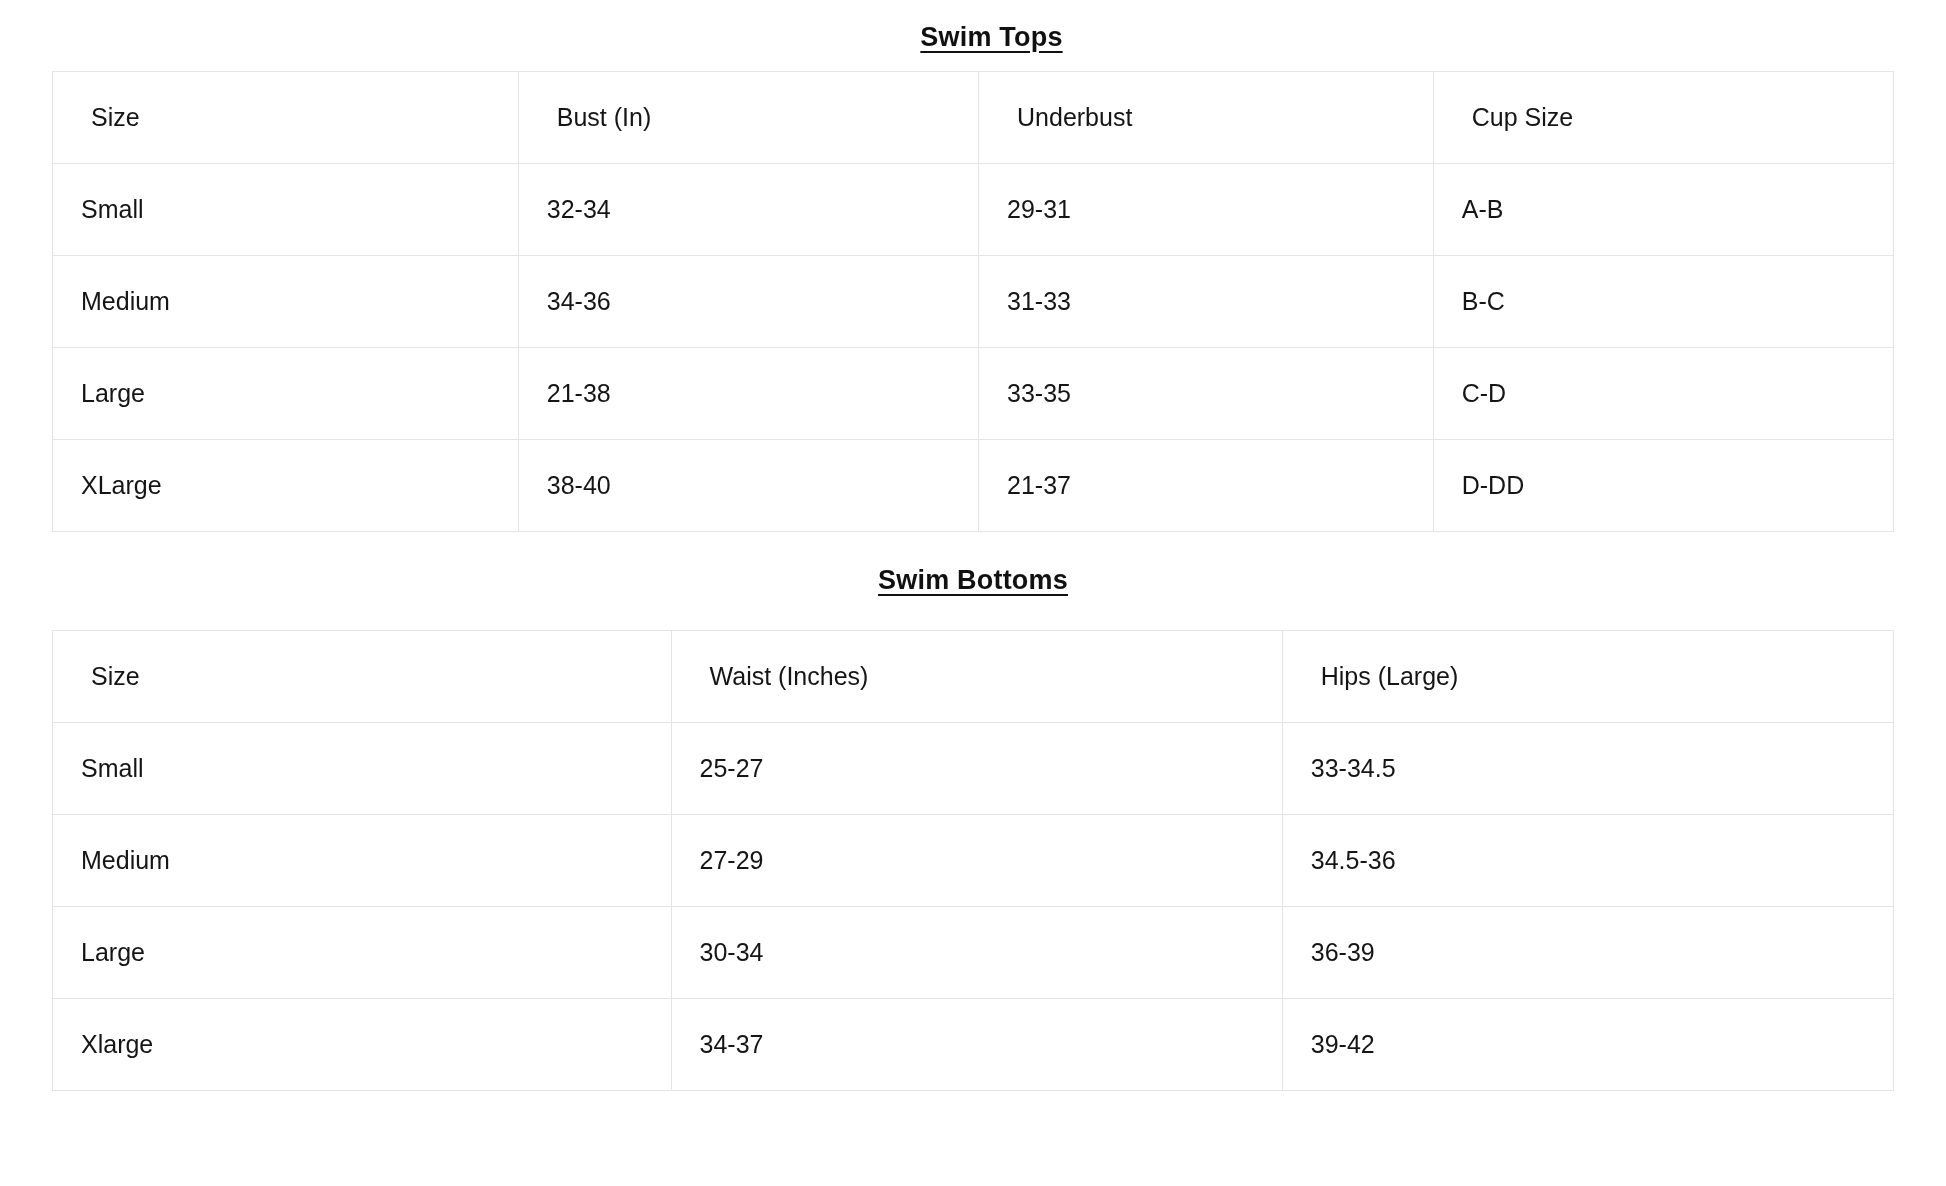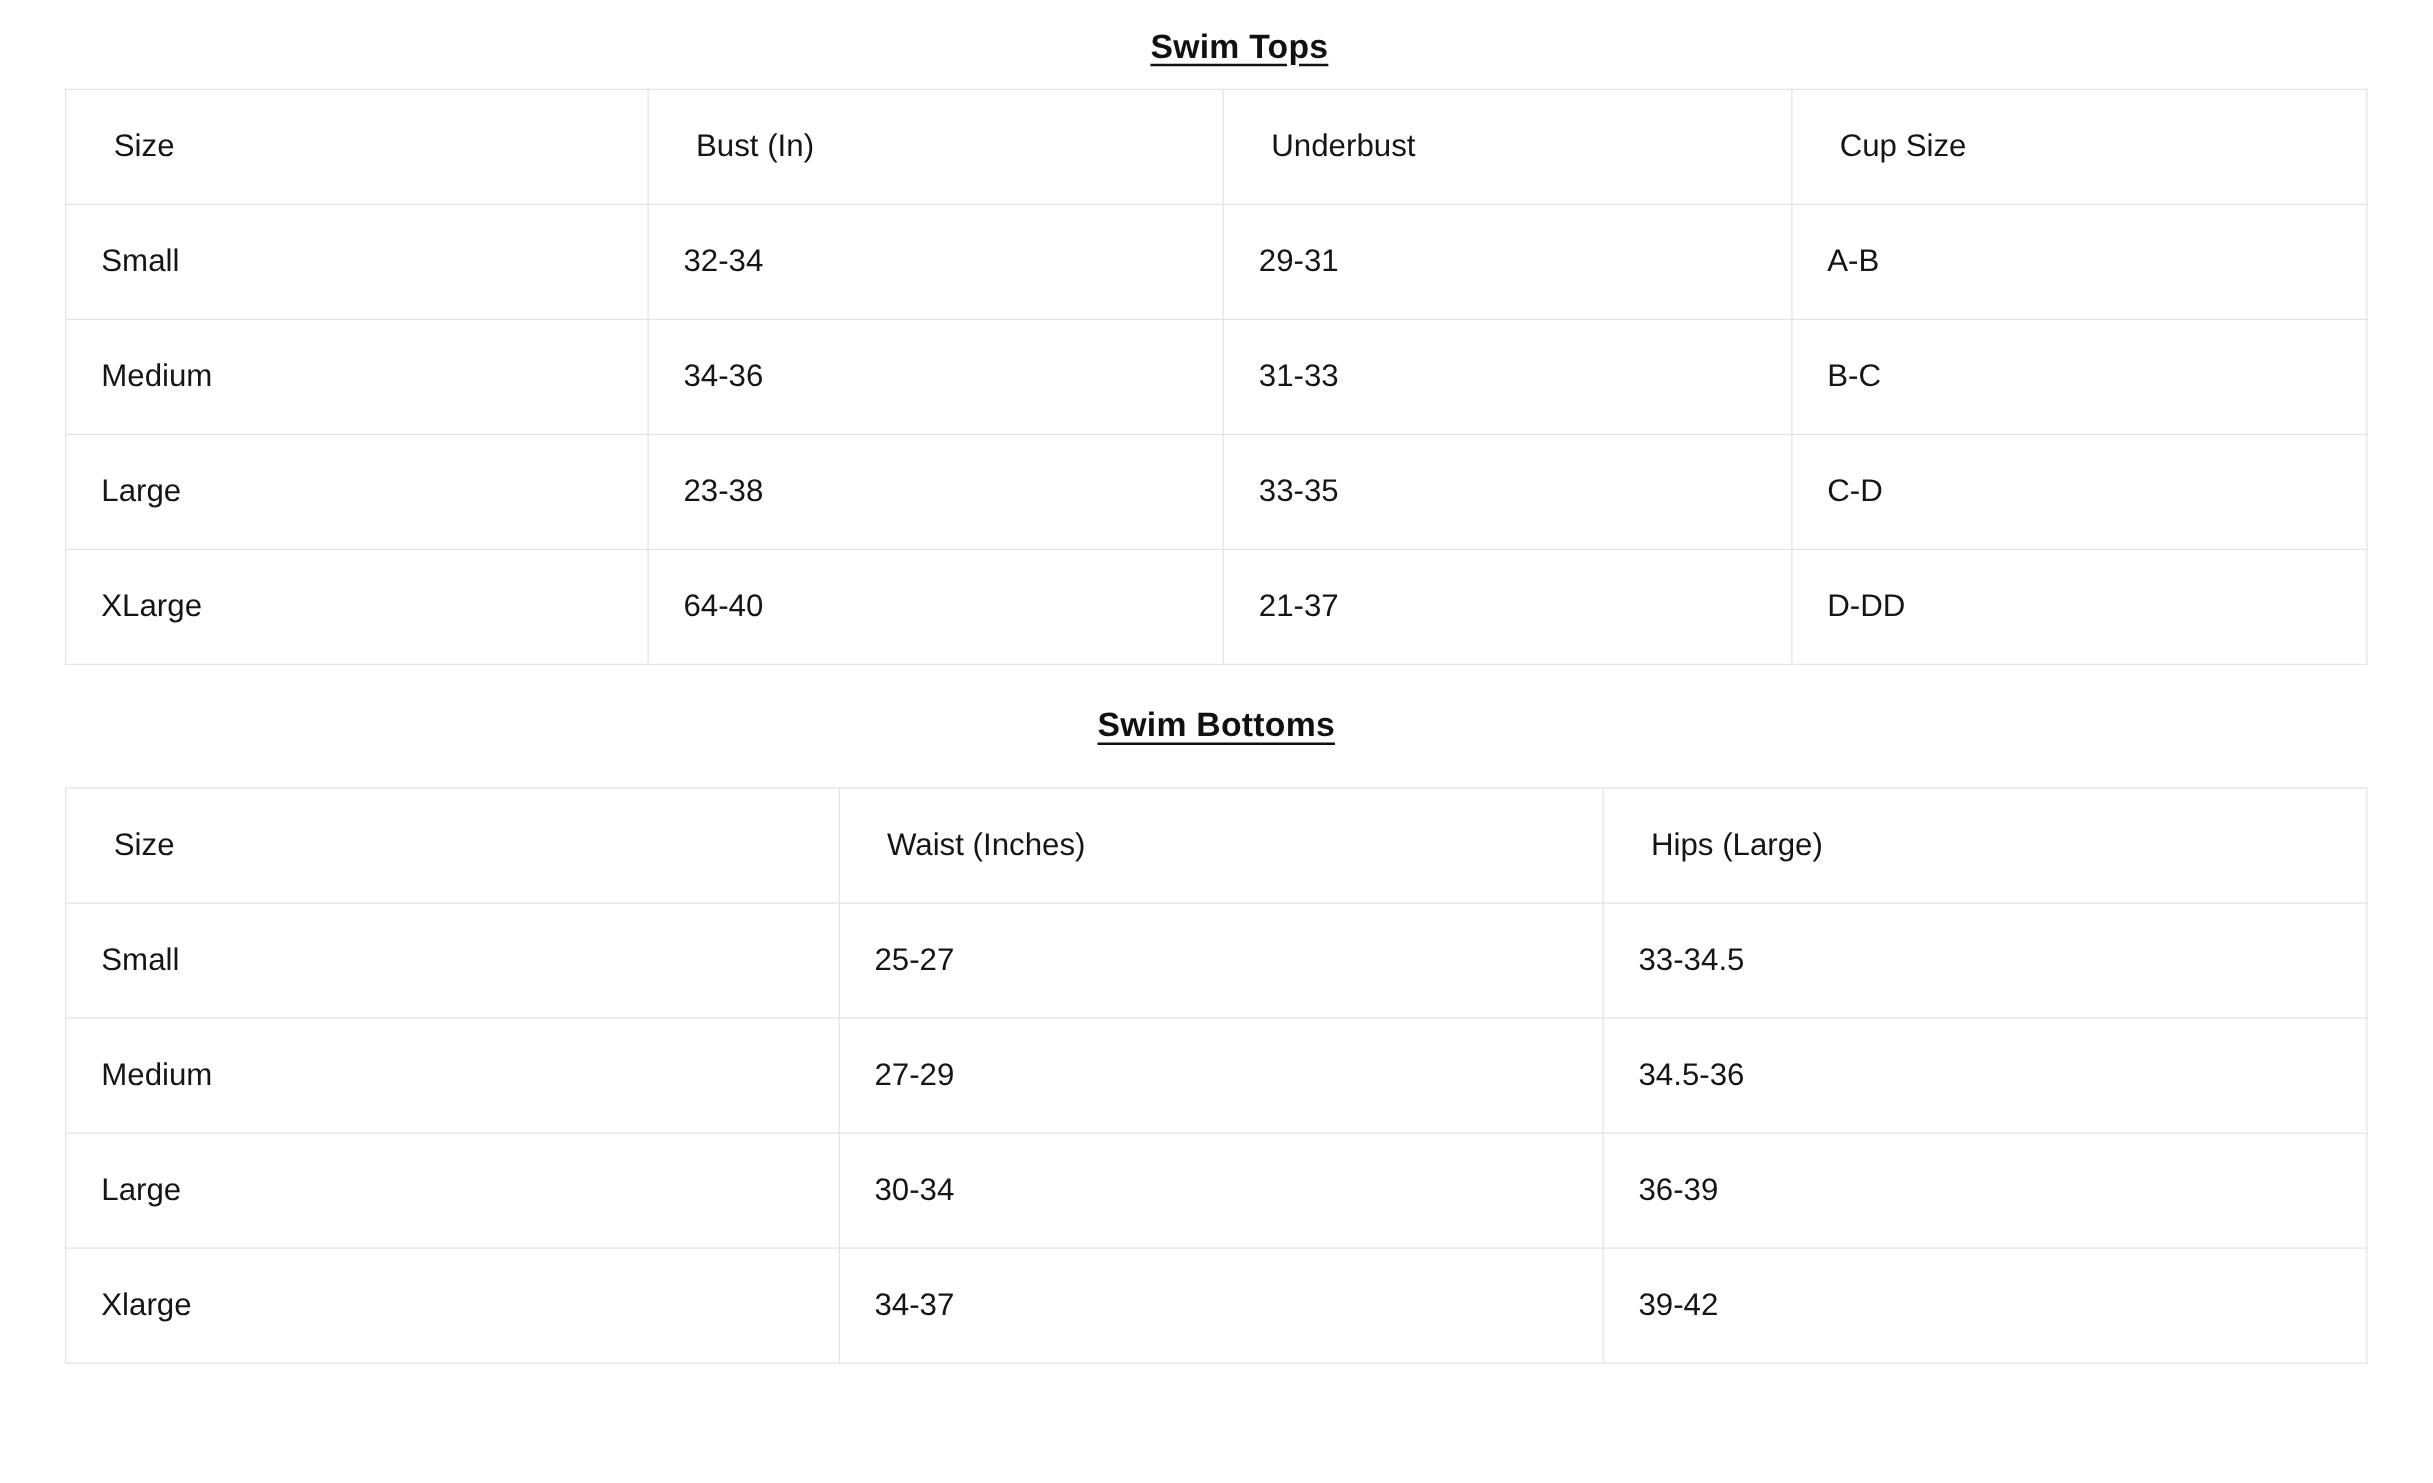--- a/index.html
+++ b/index.html
@@ -112,27 +112,27 @@
           <td>A-B</td>
         </tr>
         <tr>
           <td class="first-col">Medium</td>
           <td>34-36</td>
           <td>31-33</td>
           <td>B-C</td>
         </tr>
         <tr>
           <td class="first-col">Large</td>
-          <td>23-38</td>
+          <td>21-38</td>
           <td>33-35</td>
           <td>C-D</td>
         </tr>
         <tr>
           <td class="first-col">XLarge</td>
-          <td>64-40</td>
+          <td>38-40</td>
           <td>21-37</td>
           <td>D-DD</td>
         </tr>
       </tbody>
     </table>
   </div>
 
   <div class="section-title title-bottoms">Swim Bottoms</div>
 
   <div class="spacer-mid"></div>

